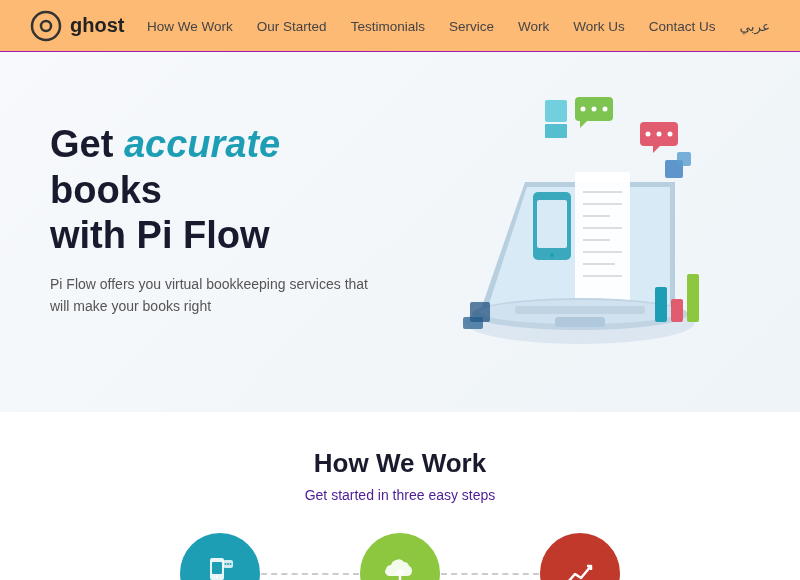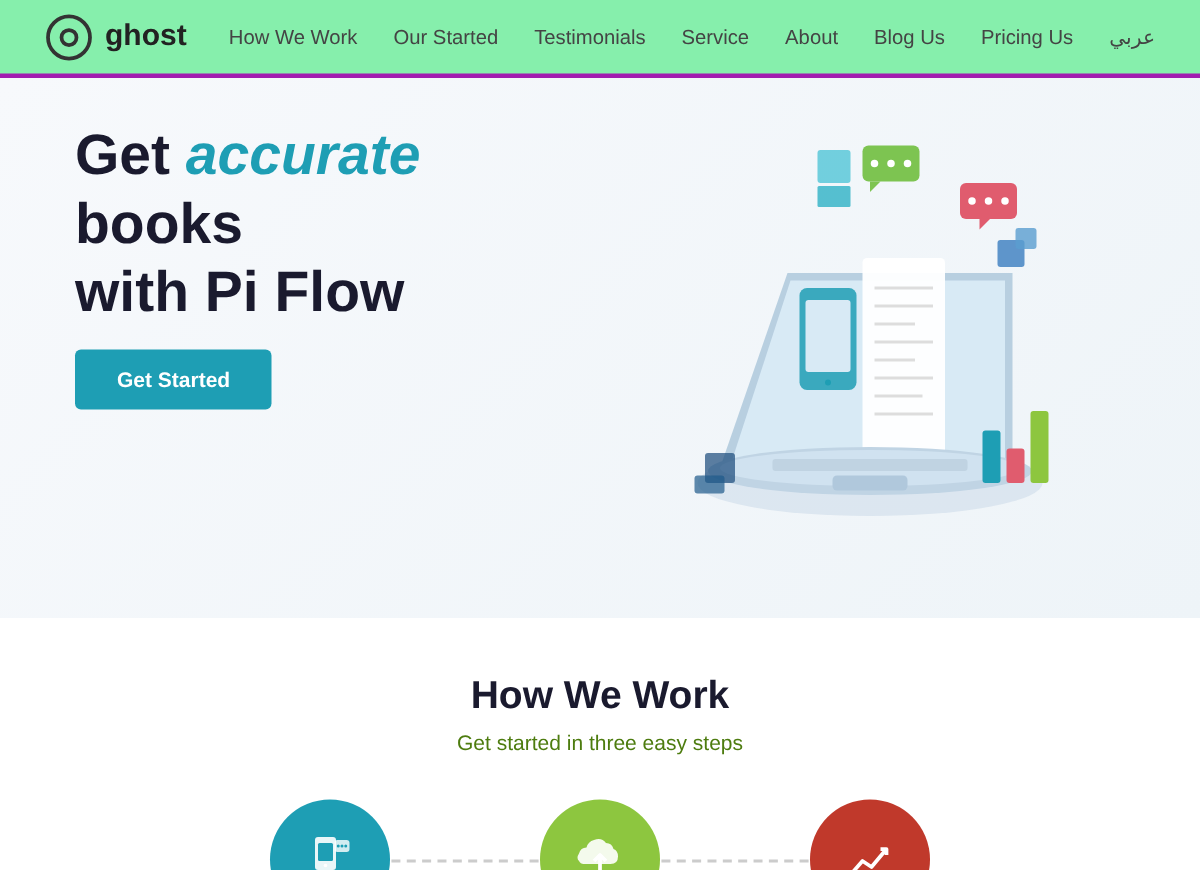--- a/index.html
+++ b/index.html
@@ -5,22 +5,22 @@
     * { margin: 0; padding: 0; box-sizing: border-box; }
     body { font-family: 'Segoe UI', Arial, sans-serif; background: #fff; width: 800px; height: 580px; overflow: hidden; }
 
     
     .navbar {
       display: flex;
       align-items: center;
       justify-content: space-between;
       padding: 0 30px;
       height: 52px;
-      background: #86efac;
-      border-bottom: 3px solid #a21caf;
+      background: #fdba74;
+      border-bottom: 1px solid #a21caf;
       position: relative;
       z-index: 10;
     }
     .logo {
       display: flex;
       align-items: center;
       gap: 8px;
       font-size: 20px;
       font-weight: 600;
       color: #222;
@@ -40,21 +40,21 @@
       color: #444;
       font-size: 13.5px;
       font-weight: 500;
     }
 
     
     .hero {
       background: linear-gradient(135deg, #f7f9fc 0%, #eef4f8 100%);
       min-height: 340px;
       display: flex;
-      align-items: flex-start;
+      align-items: center;
       padding: 30px 50px;
       position: relative;
       overflow: hidden;
     }
     .hero-content {
       flex: 1;
       max-width: 420px;
       z-index: 2;
     }
     .hero-title {
@@ -109,21 +109,21 @@
       text-align: center;
     }
     .how-title {
       font-size: 26px;
       font-weight: 700;
       color: #1a1a2e;
       margin-bottom: 8px;
     }
     .how-subtitle {
       font-size: 14px;
-      color: #4d7c0f;
+      color: #4c1d95;
       margin-bottom: 30px;
     }
     .how-steps {
       display: flex;
       justify-content: center;
       align-items: flex-start;
       gap: 0;
       position: relative;
     }
     .step {
@@ -172,33 +172,33 @@
       <circle cx="16" cy="16" r="14" fill="none" stroke="#333" stroke-width="2.5"></circle>
       <circle cx="16" cy="16" r="5" fill="none" stroke="#333" stroke-width="2.5"></circle>
     </svg>
     <span>ghost</span>
   </div>
   <ul class="nav-links">
     <li><a href="#">How We Work</a></li>
     <li><a href="#">Our Started</a></li>
     <li><a href="#">Testimonials</a></li>
     <li><a href="#">Service</a></li>
-    <li><a href="#">About</a></li>
-    <li><a href="#">Blog Us</a></li>
-    <li><a href="#">Pricing Us</a></li>
+    <li><a href="#">Work</a></li>
+    <li><a href="#">Work Us</a></li>
+    <li><a href="#">Contact Us</a></li>
     <li><a href="#">عربي</a></li>
   </ul>
 </nav>
 
 <section class="hero">
   <div class="hero-content">
     <h1 class="hero-title">
       <span>Get </span><span class="accent">accurate</span><span> books<br>with Pi Flow</span>
     </h1>
-    <button class="btn-get-started">Get Started</button>
+    <p class="hero-subtitle">Pi Flow offers you virtual bookkeeping services that will make your books right</p>
   </div>
   <div class="hero-illustration">
 
     <svg class="illustration-svg" viewBox="0 0 300 280" xmlns="http://www.w3.org/2000/svg">
 
       <rect x="120" y="8" width="22" height="22" rx="2" fill="#5bc8d8" opacity="0.85"></rect>
       <rect x="120" y="32" width="22" height="14" rx="1" fill="#3ab5c8" opacity="0.85"></rect>
 
       <rect x="150" y="5" width="38" height="24" rx="4" fill="#7dc451"></rect>
       <circle cx="158" cy="17" r="2.5" fill="#fff"></circle>

